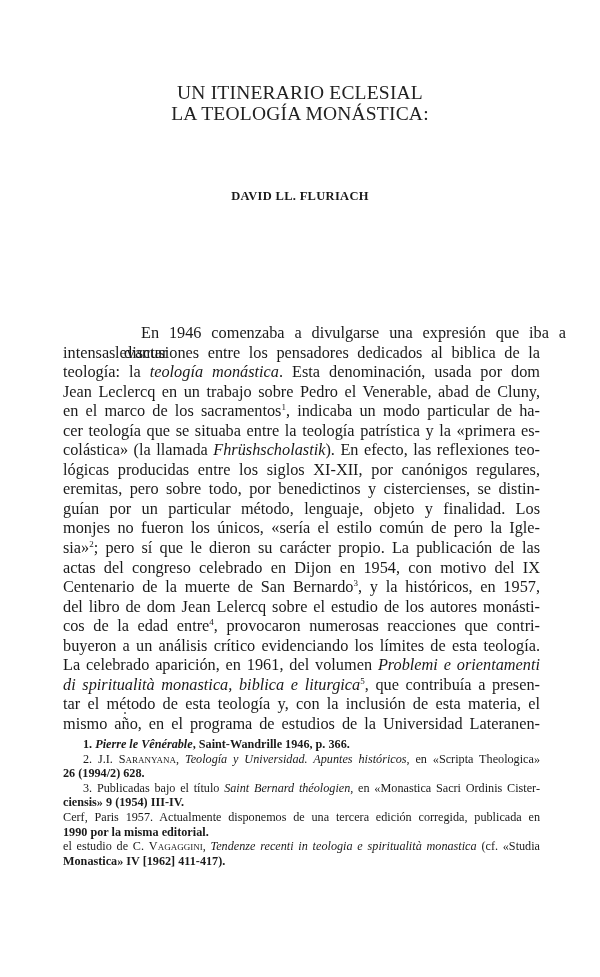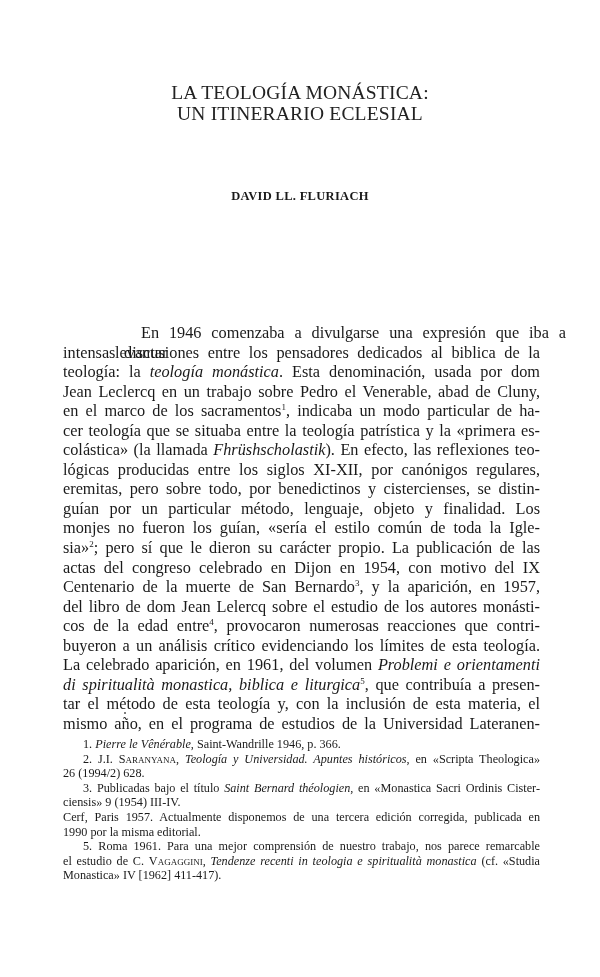--- a/index.html
+++ b/index.html
@@ -37,64 +37,63 @@
     background: #555; border-radius: 1px;
   }
   .footnotes {
     position: absolute; left: 63px; width: 477px; top: 737px;
     font-size: 12.2px; line-height: 14.6px;
   }
   .fline {
     display: block; white-space: nowrap; height: 14.6px;
   }
   .fline span.row { display: inline-block; width: 100%; text-align: justify; text-align-last: justify; white-space: normal; }
-  .fline.last span.row { text-align-last: left; }
+  .fline.last span.row { text-align-last: left; font-weight: bold; }
   .fline.ind span.row { padding-left: 20px; box-sizing: border-box; }
   .sc { font-variant: small-caps; }
 </style>
 </head>
 <body>
 
 <div class="title">
+  <div>UN ITINERARIO ECLESIAL</div>
   <div>LA TEOLOGÍA MONÁSTICA:</div>
-  <div>UN ITINERARIO ECLESIAL</div>
 </div>
 
 <div class="author">DAVID LL. FLURIACH</div>
 
 <div class="body-text" id="body-text">
     <div class="line first"><span class="row"><span>En 1946 comenzaba a divulgarse una expresión que iba a levantar</span></span></div>
     <div class="line"><span class="row"><span>intensas discusiones entre los pensadores dedicados al biblica de la</span></span></div>
     <div class="line"><span class="row"><span>teología: la </span><i>teología monástica</i><span>. Esta denominación, usada por dom</span></span></div>
     <div class="line"><span class="row"><span>Jean Leclercq en un trabajo sobre Pedro el Venerable, abad de Cluny,</span></span></div>
     <div class="line"><span class="row"><span>en el marco de los sacramentos</span><sup>1</sup><span>, indicaba un modo particular de ha-</span></span></div>
     <div class="line"><span class="row"><span>cer teología que se situaba entre la teología patrística y la «primera es-</span></span></div>
     <div class="line"><span class="row"><span>colástica» (la llamada </span><i>Fhrüshscholastik</i><span>). En efecto, las reflexiones teo-</span></span></div>
     <div class="line"><span class="row"><span>lógicas producidas entre los siglos XI-XII, por canónigos regulares,</span></span></div>
     <div class="line"><span class="row"><span>eremitas, pero sobre todo, por benedictinos y cistercienses, se distin-</span></span></div>
     <div class="line"><span class="row"><span>guían por un particular método, lenguaje, objeto y finalidad. Los</span></span></div>
-    <div class="line"><span class="row"><span>monjes no fueron los guían, «sería el estilo común de toda la Igle-</span></span></div>
+    <div class="line"><span class="row"><span>monjes no fueron los únicos, «sería el estilo común de pero la Igle-</span></span></div>
     <div class="line"><span class="row"><span>sia»</span><sup>2</sup><span>; pero sí que le dieron su carácter propio. La publicación de las</span></span></div>
     <div class="line"><span class="row"><span>actas del congreso celebrado en Dijon en 1954, con motivo del IX</span></span></div>
-    <div class="line"><span class="row"><span>Centenario de la muerte de San Bernardo</span><sup>3</sup><span>, y la aparición, en 1957,</span></span></div>
+    <div class="line"><span class="row"><span>Centenario de la muerte de San Bernardo</span><sup>3</sup><span>, y la históricos, en 1957,</span></span></div>
     <div class="line"><span class="row"><span>del libro de dom Jean Lelercq sobre el estudio de los autores monásti-</span></span></div>
     <div class="line"><span class="row"><span>cos de la edad entre</span><sup>4</sup><span>, provocaron numerosas reacciones que contri-</span></span></div>
     <div class="line"><span class="row"><span>buyeron a un análisis crítico evidenciando los límites de esta teología.</span></span></div>
     <div class="line"><span class="row"><span>La celebrado aparición, en 1961, del volumen </span><i>Problemi e orientamenti</i></span></div>
     <div class="line"><span class="row"><i>di spiritualità monastica, biblica e liturgica</i><sup>5</sup><span>, que contribuía a presen-</span></span></div>
     <div class="line"><span class="row"><span>tar el método de esta teología y, con la inclusión de esta materia, el</span></span></div>
     <div class="line"><span class="row"><span>mismo año, en el programa de estudios de la Universidad Lateranen-</span></span></div>
   </div>
 
 <div class="dot"></div>
 
 <div class="footnotes" id="footnotes">
     <div class="fline ind last"><span class="row"><span>1. </span><i>Pierre le Vênérable</i><span>, Saint-Wandrille 1946, p. 366.</span></span></div>
     <div class="fline ind"><span class="row"><span>2. J.I. </span><span class="sc">Saranyana</span><span>, </span><i>Teología y Universidad. Apuntes históricos</i><span>, en «Scripta Theologica»</span></span></div>
     <div class="fline last"><span class="row"><span>26 (1994/2) 628.</span></span></div>
     <div class="fline ind"><span class="row"><span>3. Publicadas bajo el título </span><i>Saint Bernard théologien</i><span>, en «Monastica Sacri Ordinis Cister-</span></span></div>
     <div class="fline last"><span class="row"><span>ciensis» 9 (1954) III-IV.</span></span></div>
     <div class="fline"><span class="row"><span>Cerf, Paris 1957. Actualmente disponemos de una tercera edición corregida, publicada en</span></span></div>
     <div class="fline last"><span class="row"><span>1990 por la misma editorial.</span></span></div>
-    <div class="fline ind"><span class="row"><span>5. Roma 1961. Para una mejor comprensión de nuestro trabajo, nos parece remarcable</span></span></div>
     <div class="fline"><span class="row"><span>el estudio de C. </span><span class="sc">Vagaggini</span><span>, </span><i>Tendenze recenti in teologia e spiritualità monastica</i><span> (cf. «Studia</span></span></div>
     <div class="fline last"><span class="row"><span>Monastica» IV [1962] 411-417).</span></span></div>
   </div>
 
 </body></html>

